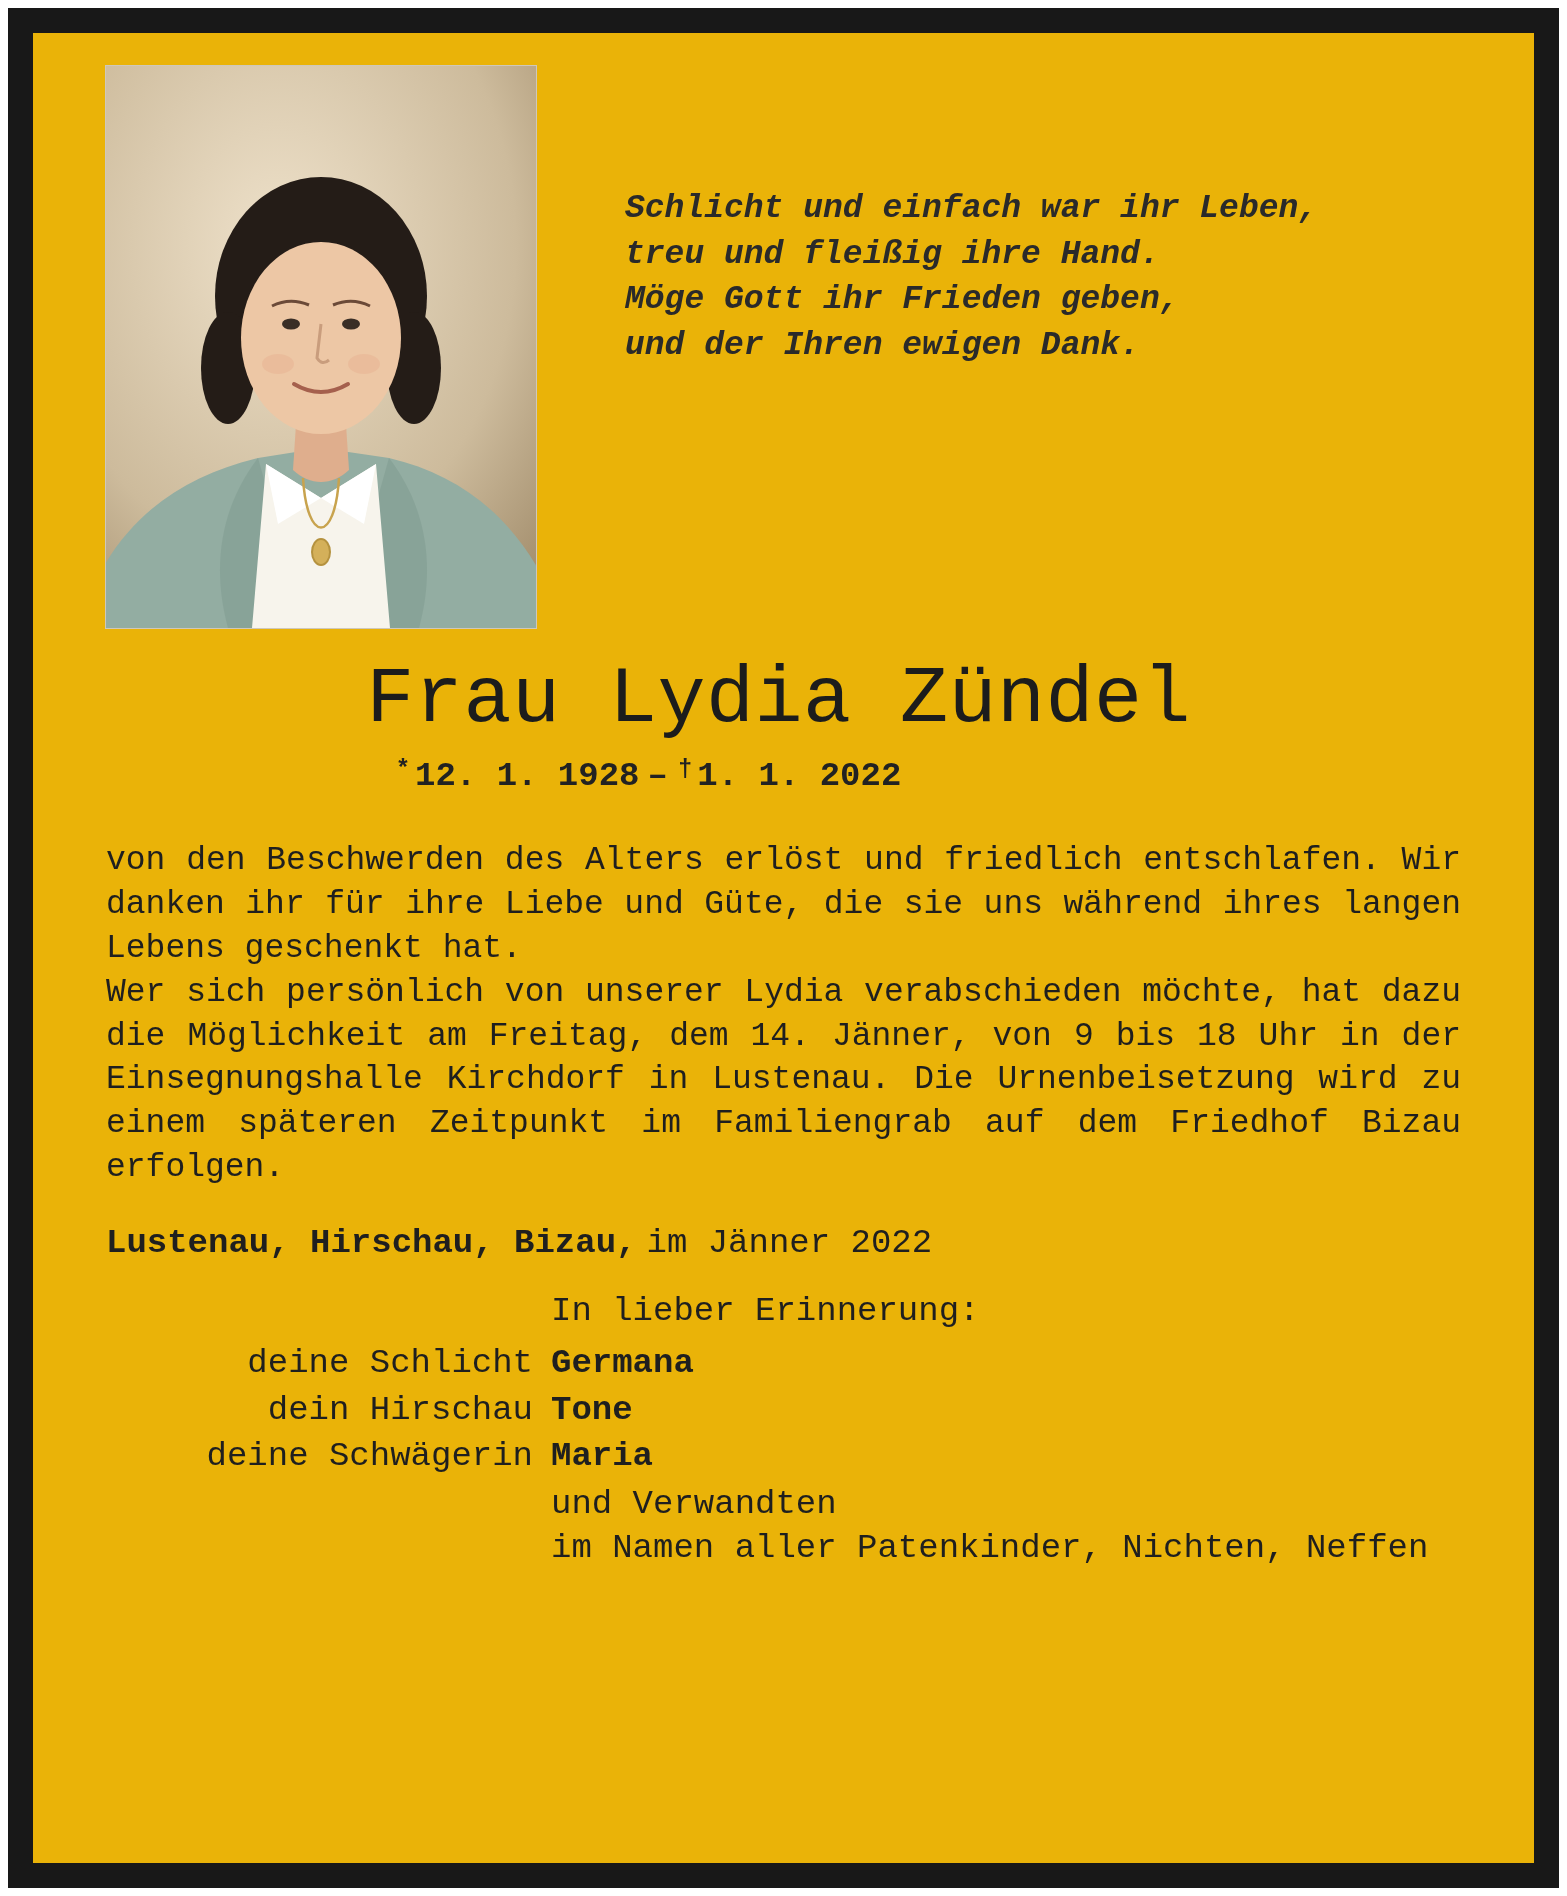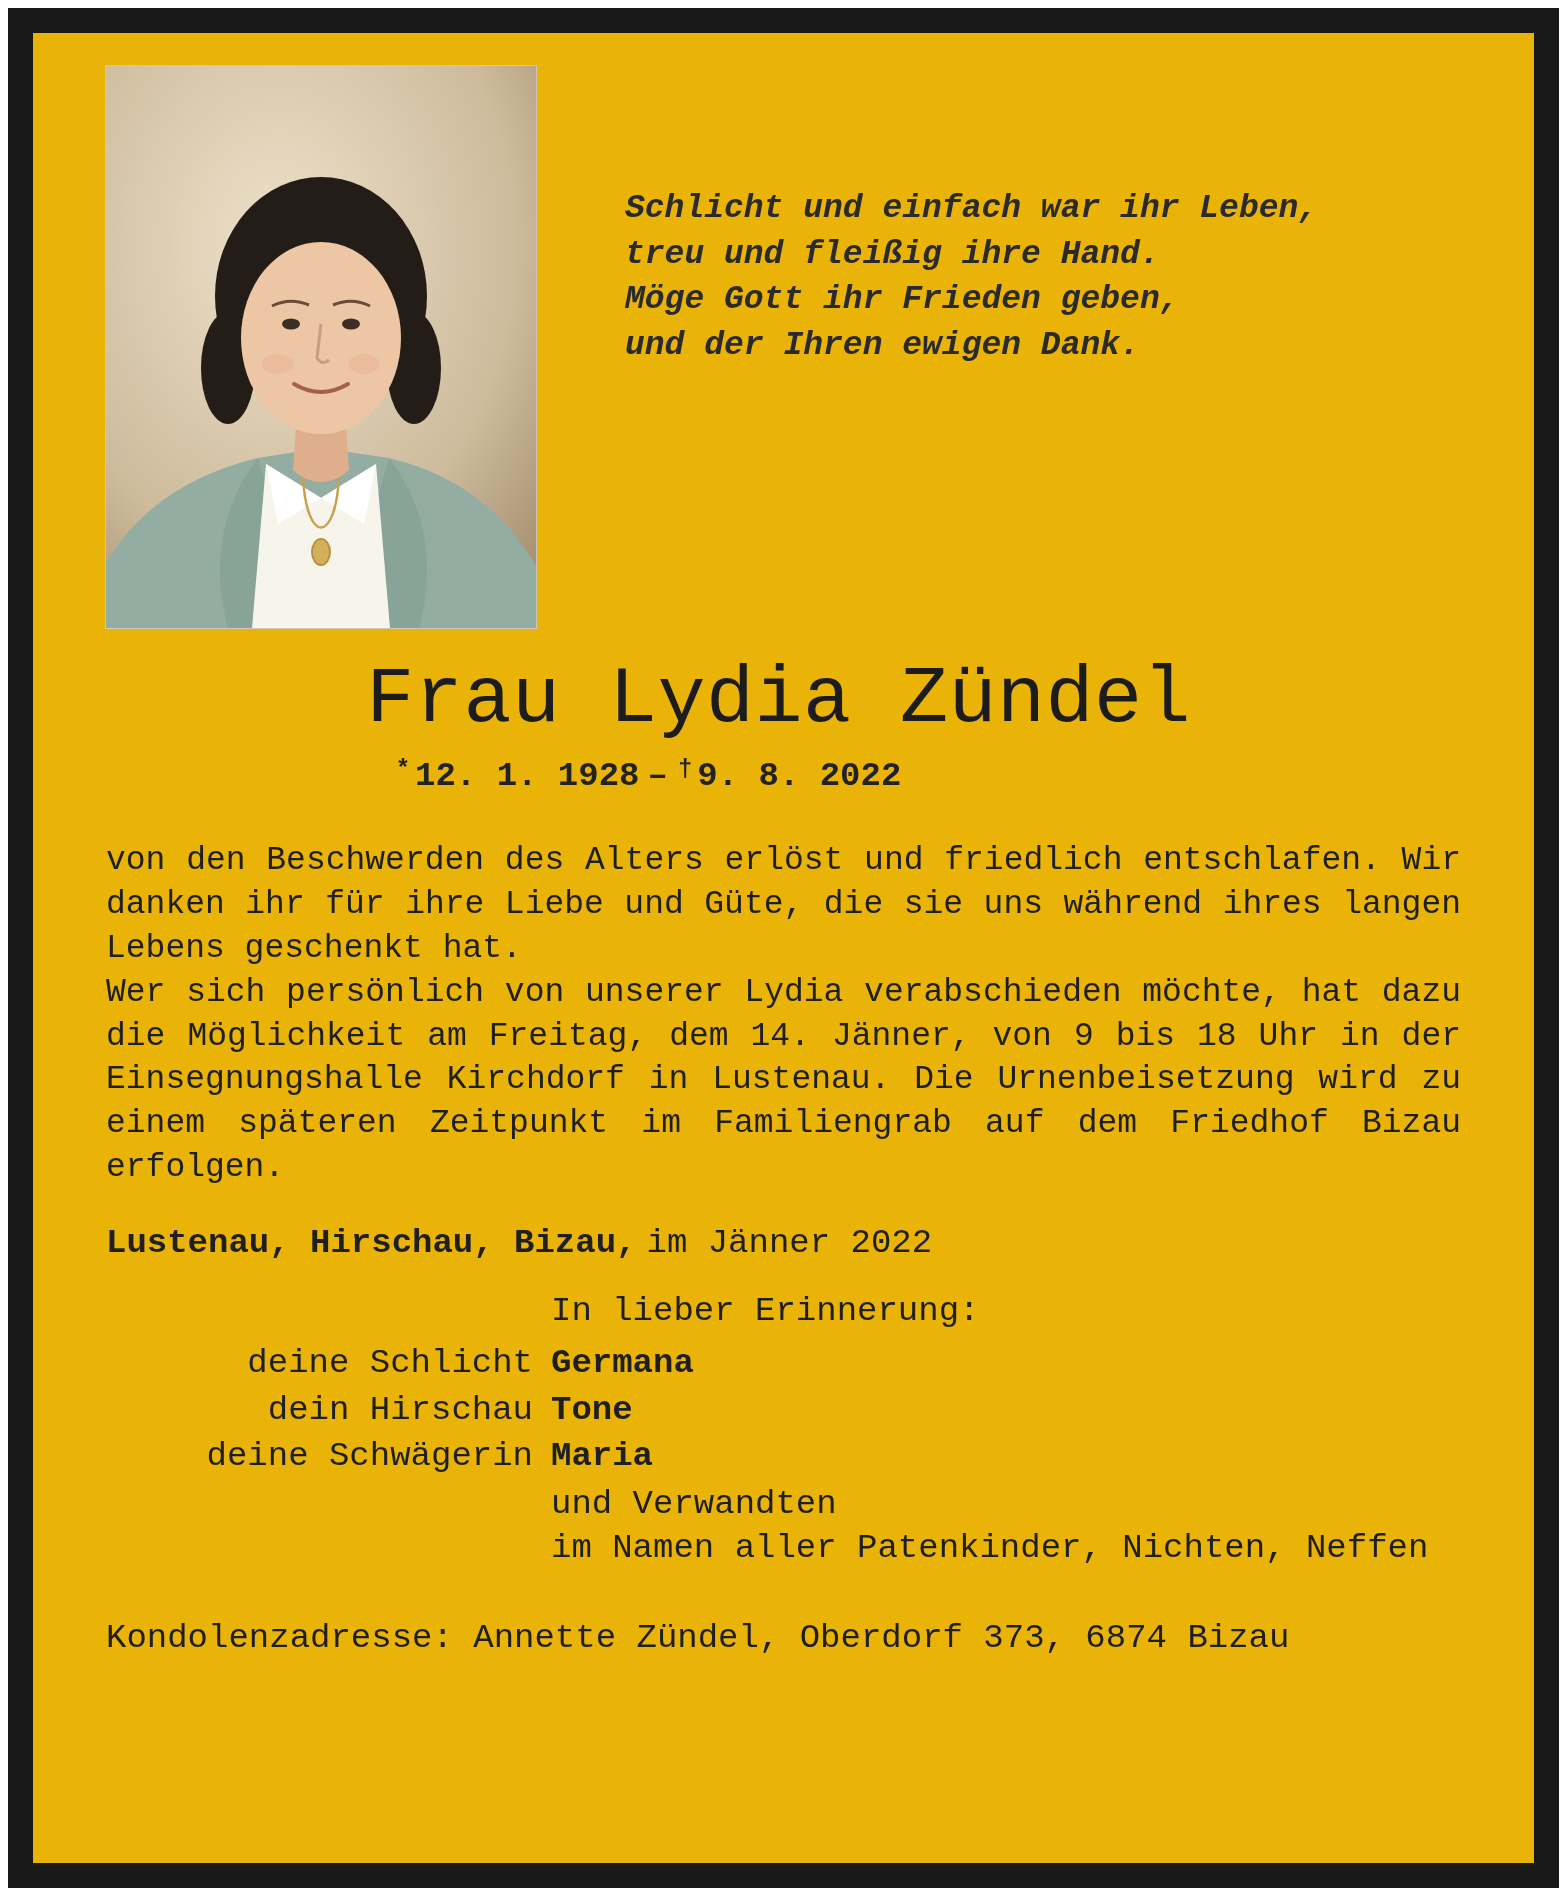--- a/index.html
+++ b/index.html
@@ -165,21 +165,21 @@
           <div>treu und fleißig ihre Hand.</div>
           <div>Möge Gott ihr Frieden geben,</div>
           <div>und der Ihren ewigen Dank.</div>
         </div>
       </div>
     </div>
 
     <h1 class="name">Frau Lydia Zündel</h1>
 
     <div class="dates">
-      <span class="sym">*</span><span>12. 1. 1928</span><span class="sep">–</span><span class="sym">†</span><span>9. 8. 2022</span>
+      <span class="sym">*</span><span>12. 1. 1928</span><span class="sep">–</span><span class="sym">†</span><span>1. 1. 2022</span>
     </div>
 
     <div class="body-block">
       <p class="body-par">von den Beschwerden des Alters erlöst und friedlich entschlafen. Wir danken ihr für ihre Liebe und Güte, die sie uns während ihres langen Lebens geschenkt hat.</p>
       <p class="body-par">Wer sich persönlich von unserer Lydia verabschieden möchte, hat dazu die Möglichkeit am Freitag, dem 14. Jänner, von 9 bis 18 Uhr in der Einsegnungshalle Kirchdorf in Lustenau. Die Urnenbeisetzung wird zu einem späteren Zeitpunkt im Familiengrab auf dem Friedhof Bizau erfolgen.</p>
     </div>
 
     <div class="signoff">
       <span class="places">Lustenau, Hirschau, Bizau,</span><span class="when">im Jänner 2022</span>
     </div>
@@ -193,16 +193,15 @@
         <div class="mem-name">Tone</div>
         <div class="mem-label">deine Schwägerin</div>
         <div class="mem-name">Maria</div>
       </div>
       <div class="mem-closing">
         <div>und Verwandten</div>
         <div>im Namen aller Patenkinder, Nichten, Neffen</div>
       </div>
     </div>
 
-    <div class="condolence">Kondolenzadresse: Annette Zündel, Oberdorf 373, 6874 Bizau</div>
 
   </div>
 </div>
 
 </body></html>

